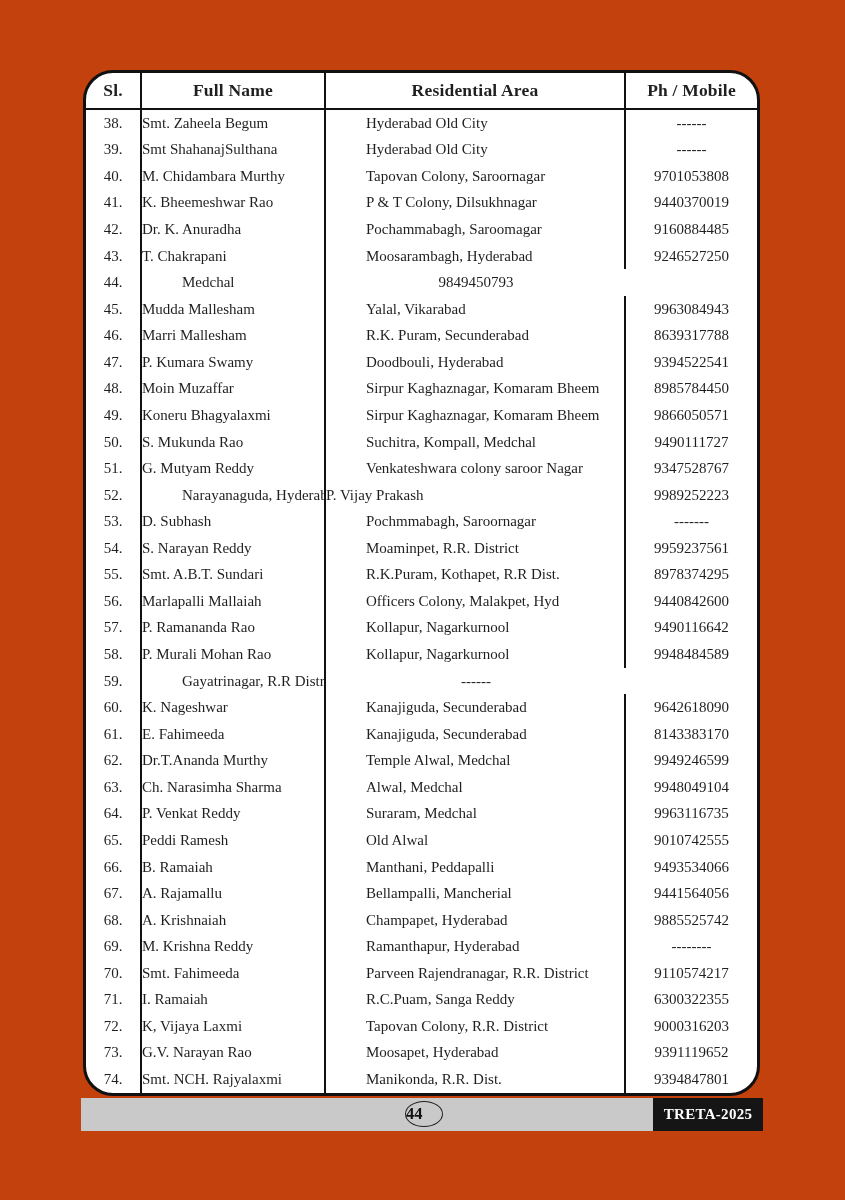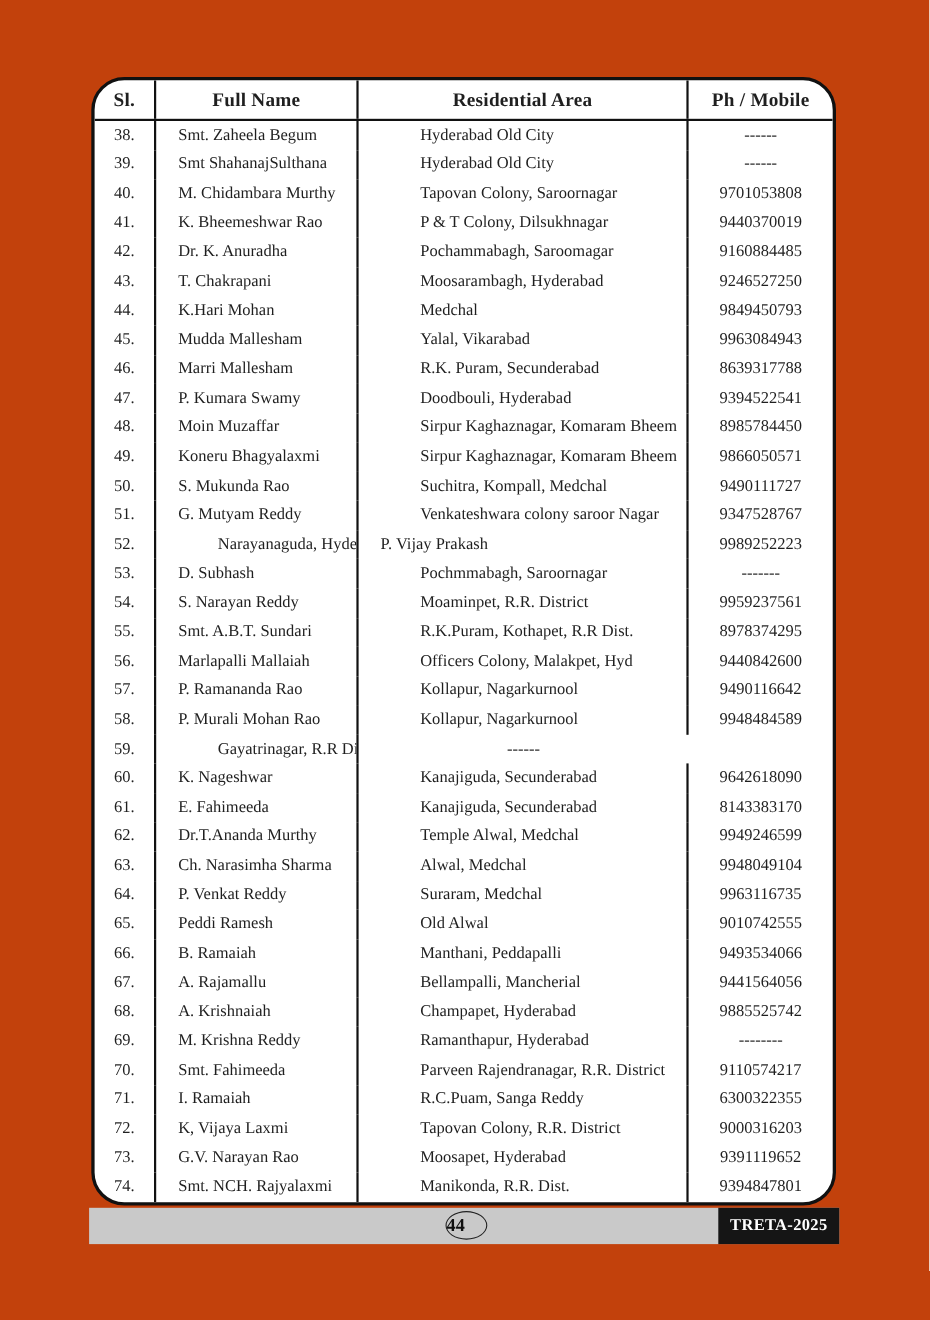--- a/index.html
+++ b/index.html
@@ -36,22 +36,22 @@
     flex:1;
     display:grid;
     grid-template-columns:56px 184px 300px 1fr;
     align-items:center;
     font-size:15px;
     white-space:nowrap;
   }
   .cell { height:100%; display:flex; align-items:center; box-sizing:border-box; }
   .sep-r { border-right:2px solid #111111; }
   .c-sl   { justify-content:center; }
-  .c-name { padding-left:20px; }
-  .c-area { padding-left:56px; overflow:hidden; }
+  .c-name { }
+  .c-area { padding-left:40px; overflow:hidden; }
   .c-phone{ justify-content:center; }
   .thead .cell { justify-content:center; padding-left:0; }
 
   .footer-bar {
     position:absolute; left:81px; top:1098px;
     width:682px; height:33px;
     background:#c9c9c9;
   }
   .page-circle {
     position:absolute; left:324px; top:3px;
@@ -116,21 +116,20 @@
           <div class="cell c-phone">9160884485</div>
         </div>
         <div class="row">
           <div class="cell c-sl sep-r">43.</div>
           <div class="cell c-name sep-r">T. Chakrapani</div>
           <div class="cell c-area sep-r">Moosarambagh, Hyderabad</div>
           <div class="cell c-phone">9246527250</div>
         </div>
         <div class="row">
           <div class="cell c-sl sep-r">44.</div>
-          <div class="cell c-name sep-r">K.Hari Mohan</div>
           <div class="cell c-area sep-r">Medchal</div>
           <div class="cell c-phone">9849450793</div>
         </div>
         <div class="row">
           <div class="cell c-sl sep-r">45.</div>
           <div class="cell c-name sep-r">Mudda Mallesham</div>
           <div class="cell c-area sep-r">Yalal, Vikarabad</div>
           <div class="cell c-phone">9963084943</div>
         </div>
         <div class="row">

